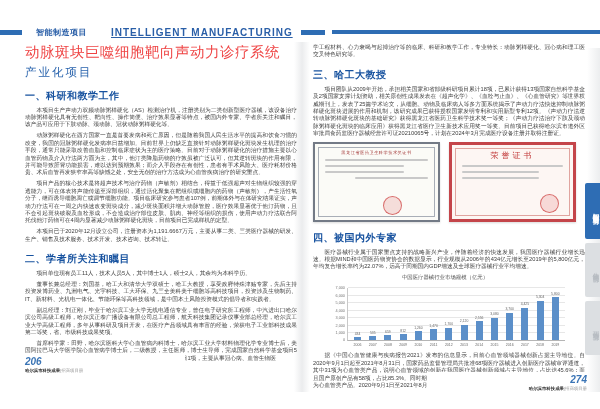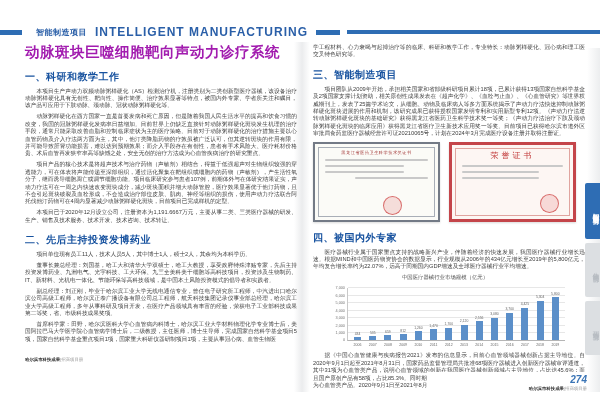--- a/index.html
+++ b/index.html
@@ -7,33 +7,33 @@
     width:600px;height:409px;overflow:hidden;position:relative;
     background:#ffffff;
     font-family:"Liberation Sans","DejaVu Sans",sans-serif;
     -webkit-font-smoothing:antialiased;
   }
   
   .header{position:absolute;top:26px;left:0;width:600px;height:12px;display:flex;align-items:center;}
   .hbar{background:#2e6db4;height:5px;}
   .hbar-left{width:22px;}
   .hcat{margin-left:14px;font-size:8px;font-weight:bold;color:#2a5fa8;letter-spacing:.5px;}
-  .hcat-en{margin-left:8px;font-size:12px;font-weight:bold;color:#2a5fa8;letter-spacing:1px;}
+  .hcat-en{margin-left:24px;font-size:10px;font-weight:bold;color:#2a5fa8;letter-spacing:1px;text-decoration:underline;}
   .hbar-mid{width:24px;margin-left:8px;}
   .hbar-right{flex:1;margin-left:7px;height:4px;}
   
   .gutter{position:absolute;left:294px;top:42px;width:16px;height:350px;
     background:linear-gradient(to right,rgba(0,0,0,0),rgba(60,70,85,.10),rgba(0,0,0,0));}
   .page-edge{position:absolute;right:0;top:48px;width:13px;height:344px;
     background:linear-gradient(to right,rgba(0,0,0,0),rgba(120,130,140,.14));}
   
   .col{position:absolute;top:44px;width:272px;}
   .col-left{left:25px;}
   .col-right{left:313px;}
-  .doc-title{font-size:14.5px;font-weight:bold;color:#a21caf;letter-spacing:.5px;line-height:1.15;}
+  .doc-title{font-size:14.5px;font-weight:normal;color:#ef4444;letter-spacing:.5px;line-height:1.15;}
   .doc-subtitle{font-size:11.5px;color:#2a64ad;letter-spacing:2px;margin-top:4px;}
   h2.sec{font-size:10px;font-weight:bold;color:#17529f;margin:9px 0 4px 0;letter-spacing:.5px;}
   p.body{font-size:5.7px;line-height:1.3;color:#3d3d3d;text-align:justify;text-indent:2em;margin:0 0 3.5px 0;}
   p.body.noindent{text-indent:0;}
   
   .certs{display:flex;gap:9px;margin:4px 0 2px 0;}
   .cert{position:relative;width:127px;height:80px;box-sizing:border-box;box-shadow:0 1px 2px rgba(0,0,0,.15);}
   .cert-inner{position:absolute;inset:3px;border:1px solid;}
   .cert-award{background:#fbfbf7;border:2.5px solid #737a86;}
   .cert-award .cert-inner{border-color:#a8aeb7;}
@@ -85,42 +85,44 @@
   <span class="hcat-en">INTELLIGENT  MANUFACTURING</span>
   <div class="hbar hbar-mid"></div>
   <div class="hbar hbar-right"></div>
 </div>
 
 <div class="gutter"></div>
 <div class="page-edge"></div>
 
 <div class="col col-left">
   <div class="doc-title">动脉斑块巨噬细胞靶向声动力诊疗系统</div>
+  <div class="doc-subtitle">产业化项目</div>
 
   <h2 class="sec">一、科研和教学工作</h2>
   <p class="body">本项目生产声动力双频动脉粥样硬化（AS）检测治疗机，注册类别为二类创新型医疗器械，该设备治疗动脉粥样硬化具有无创性、靶向性、操作简便、治疗效果显著等特点，被国内外专家、学者所关注和瞩目，该产品可应用于下肢动脉、颈动脉、冠状动脉粥样硬化等。</p>
   <p class="body">动脉粥样硬化在西方国家一直是首要发病和死亡原因，但是随着我国人民生活水平的提高和饮食习惯的改变，我国的冠脉粥样硬化发病率日益增加。目前世界上仍缺乏直接针对动脉粥样硬化斑块发生机理的治疗手段，通常只能采取改善血脂和控制临床症状为主的医疗策略。目前对于动脉粥样硬化的治疗措施主要以心血管药物及介入疗法两方面为主，其中，他汀类降脂药物的疗效虽被广泛认可，但其逆转斑块的作用有限，并可能导致肝肾功能损害，难以达到预期效果；而介入手段存在有创性，患者有手术风险大、医疗耗材价格贵、术后血管再发狭窄率高等缺憾之处，安全无创的治疗方法成为心血管疾病治疗的研究重点。</p>
   <p class="body">项目产品的核心技术是将超声技术与治疗药物（声敏剂）相结合，得益于低强超声对生物组织较强的穿透能力，可在体表将声能传递至深部组织，通过活化聚集在靶组织或细胞内的药物（声敏剂），产生活性氧分子，继而诱导细胞凋亡或调节细胞功能。项目临床研究参与患者107例，前期体外与在体研究结果证实，声动力疗法可在一周之内快速改变斑块成分，减少斑块面积并增大动脉管腔，医疗效果显著优于他汀药物，且不会引起斑块破裂及血栓形成，不会造成治疗部位皮肤、肌肉、神经等组织的损伤，使用声动力疗法联合阿托伐他汀药物可在4周内显著减少动脉粥样硬化斑块，目前项目已完成样机的定型。</p>
   <p class="body">本项目已于2020年12月设立公司，注册资本为1,191.6667万元，主要从事二类、三类医疗器械的研发、生产、销售及技术服务、技术开发、技术咨询、技术转让。</p>
 
-  <h2 class="sec">二、先后主持投资发博药业</h2>
+  <h2 class="sec">二、学者所关注和瞩目</h2>
   <p class="body">项目单位现有员工11人，技术人员5人，其中博士1人，硕士2人，其余均为本科学历。</p>
   <p class="body">董事长兼总经理：刘国基，哈工大和清华大学双硕士，哈工大教授，享受政府特殊津贴专家，先后主持投资发博药业、九洲电气、光宇科技、工大环保、九三全美科美干细胞等高科技项目，投资涉及生物制药、IT、新材料、光机电一体化、节能环保等高科技领域，是中国本土风险投资模式的倡导者和实践者。</p>
   <p class="body">副总经理：刘正刚，毕业于哈尔滨工业大学无线电通信专业，曾任电子研究所工程师，中汽进出口哈尔滨公司高级工程师，哈尔滨正泰广播设备有限公司总工程师，航天科技集团记录仪事业部总经理，哈尔滨工业大学高级工程师，多年从事科研及项目开发，在医疗产品领域具有丰富的经验，荣获电子工业部科技成果第二等奖，省、市级科技成果奖项。</p>
   <p class="body">首席科学家：田野，哈尔滨医科大学心血管病内科博士，哈尔滨工业大学材料物理化学专业博士后，美国阿拉巴马大学医学院心血管病学博士后，二级教授，主任医师，博士生导师，完成国家自然科学基金项目5项，国家自然科学基金重点项目1项，国家重大科研仪器研制项目1项，主要从事冠心病、血管生物医</p>
 </div>
 
 <div class="footer footer-left">
+  <div class="pagenum">206</div>
   <div class="booklet"><span class="b1">哈尔滨市科技成果</span><span class="b2">|招商项目册</span></div>
 </div>
 
 <div class="col col-right">
   <p class="body noindent">学工程材料、心力衰竭与起搏治疗等的临床、科研和教学工作，专业特长：动脉粥样硬化、冠心病和理工医交叉特色研究等。</p>
 
-  <h2 class="sec">三、智能制造项目</h2>
+  <h2 class="sec">三、哈工大教授</h2>
   <p class="body">项目团队从2009年开始，承担相关国家和省部级科研项目累计18项，已累计获得13项国家自然科学基金及2项国家支撑计划资助，相关原创性成果发表在《超声化学》、《血栓与止血》、《心血管研究》等世界权威期刊上，发表了25篇学术论文，从细胞、动物及临床病人等多方面系统揭示了声动力疗法快速抑制动脉粥样硬化斑块进展的作用和机制，该研究成果已获得授权国家发明专利和实用新型专利12项。《声动力疗法逆转动脉粥样硬化斑块的基础研究》获得黑龙江省医药卫生科学技术奖一等奖；《声动力疗法治疗下肢及颈动脉粥样硬化斑块的临床应用》获得黑龙江省医疗卫生新技术应用奖一等奖。目前项目已获得哈尔滨市道外区审批局食药监医疗器械经营许可证20210065号，计划在2024年3月完成医疗设备注册并取得注册证。</p>
 
   <div class="certs">
     <div class="cert cert-award">
       <div class="cert-inner"></div>
       <div class="cert-title">黑龙江省医药卫生科学技术奖证书</div>
       <div class="cert-line"></div>
       <div class="cert-line short"></div>
       <div class="cert-line short"></div>
       <div class="cert-line tiny"></div>

